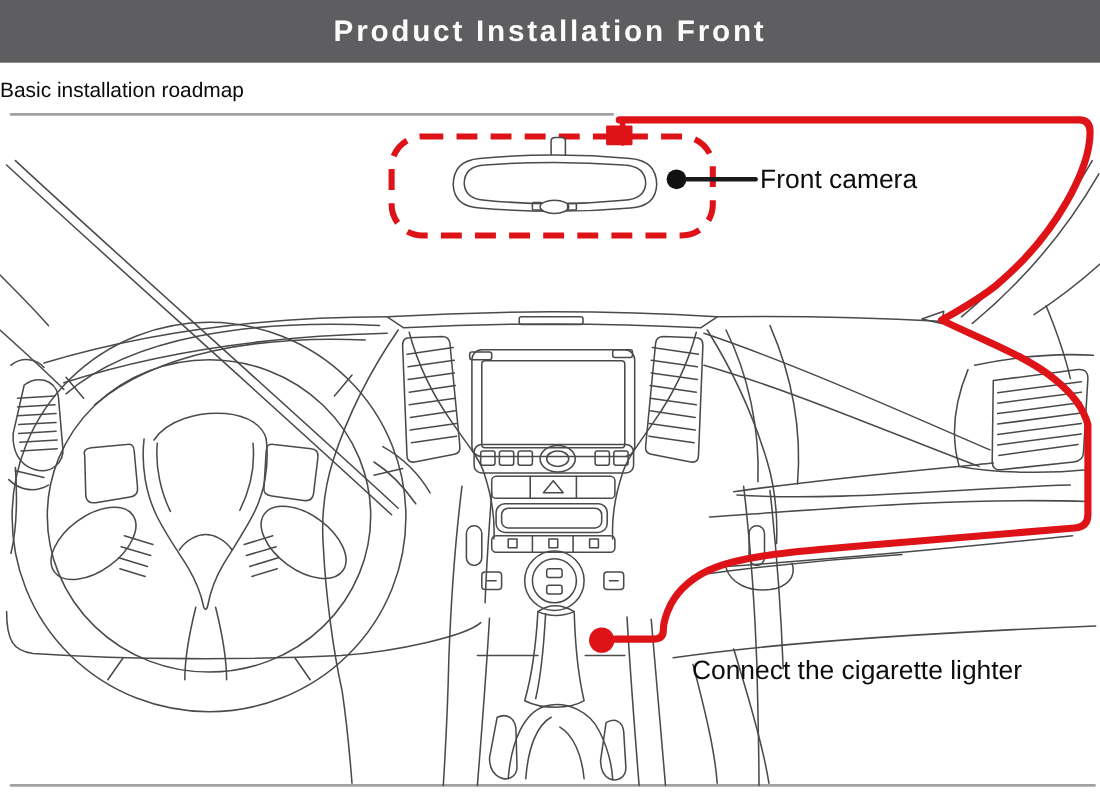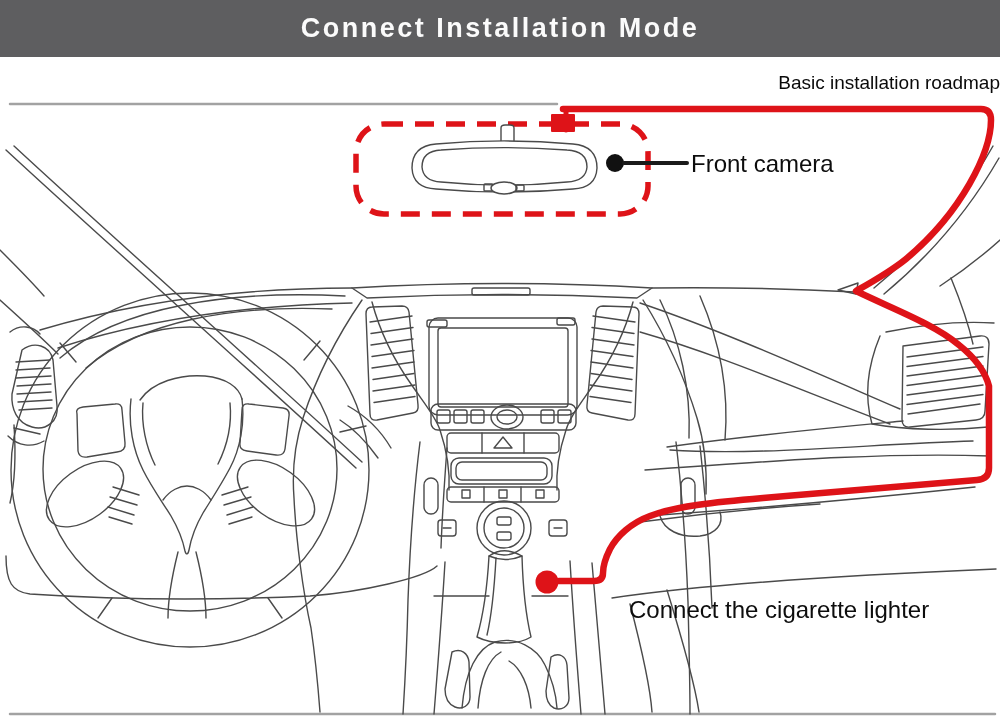--- a/index.html
+++ b/index.html
@@ -15,21 +15,21 @@
   }
   .header-bar{
     position:absolute;left:0;top:0;width:1000px;height:57px;
     background:var(--header-bg);
     display:flex;align-items:center;justify-content:center;
   }
   .page-title{
     color:#fbfbfb;font-size:27px;font-weight:bold;letter-spacing:2.5px;
   }
   .subtitle{
-    position:absolute;left:0;top:72px;width:1000px;text-align:right;
+    position:absolute;left:0;top:72px;width:1000px;text-align:left;
     color:#0a0a0a;font-size:19px;
   }
   .art{position:absolute;left:0;top:0;}
   .callout-label{
     position:absolute;color:#0d0d0d;font-size:24px;white-space:nowrap;
   }
   .label-front{left:691px;top:150px;}
   .label-cig{left:629px;top:596px;}
   .mirror-brand{
     position:absolute;left:412px;top:161px;width:184px;text-align:center;
@@ -45,21 +45,21 @@
   .rdf{fill:var(--red);}
   .bk{fill:#111;}
   .bkl{fill:none;stroke:#1a1a1a;stroke-width:4;stroke-linecap:round;}
 </style>
 </head>
 <body>
 
 <div class="stage">
 
   <div class="header-bar">
-    <span class="page-title">Connect Installation Mode</span>
+    <span class="page-title">Product Installation Front</span>
   </div>
 
   <div class="subtitle">Basic installation roadmap</div>
 
   <svg class="art" width="1000" height="720" viewBox="0 0 1000 720" xmlns="http://www.w3.org/2000/svg">
 
     <path class="lt" d="M10 104 H557"></path>
     <path class="lt" d="M10 714 H995"></path>
 
     <g>

